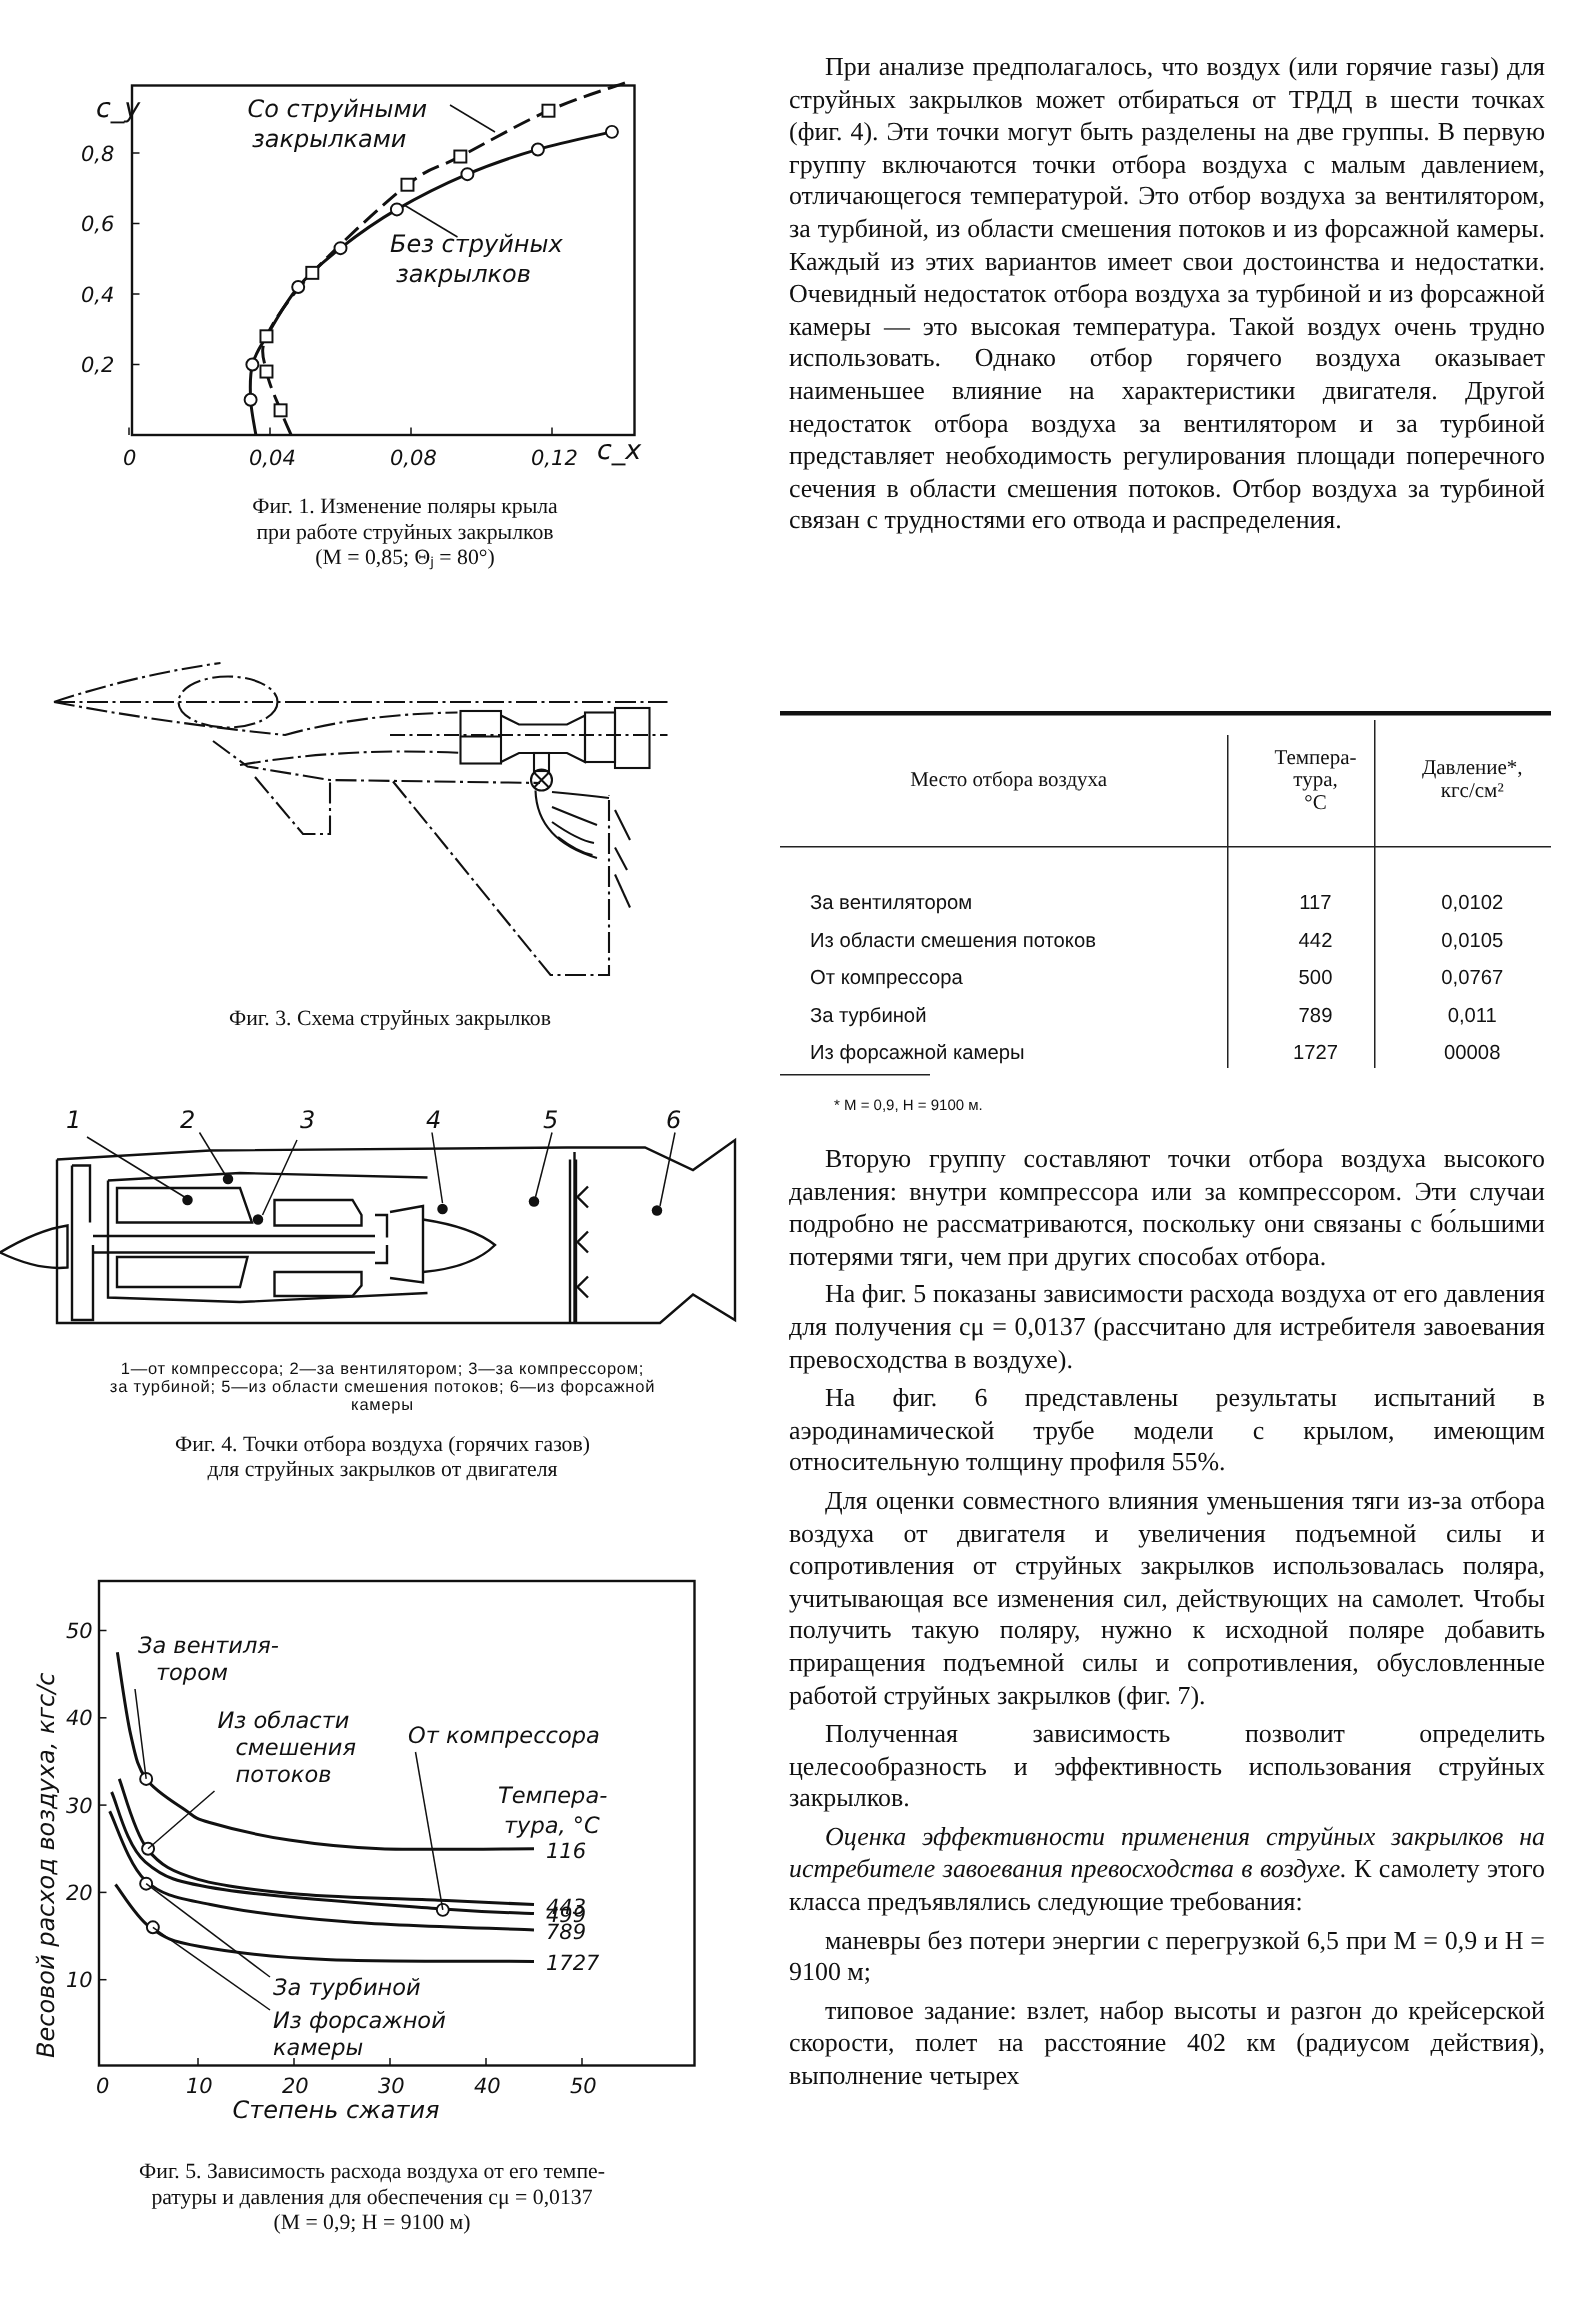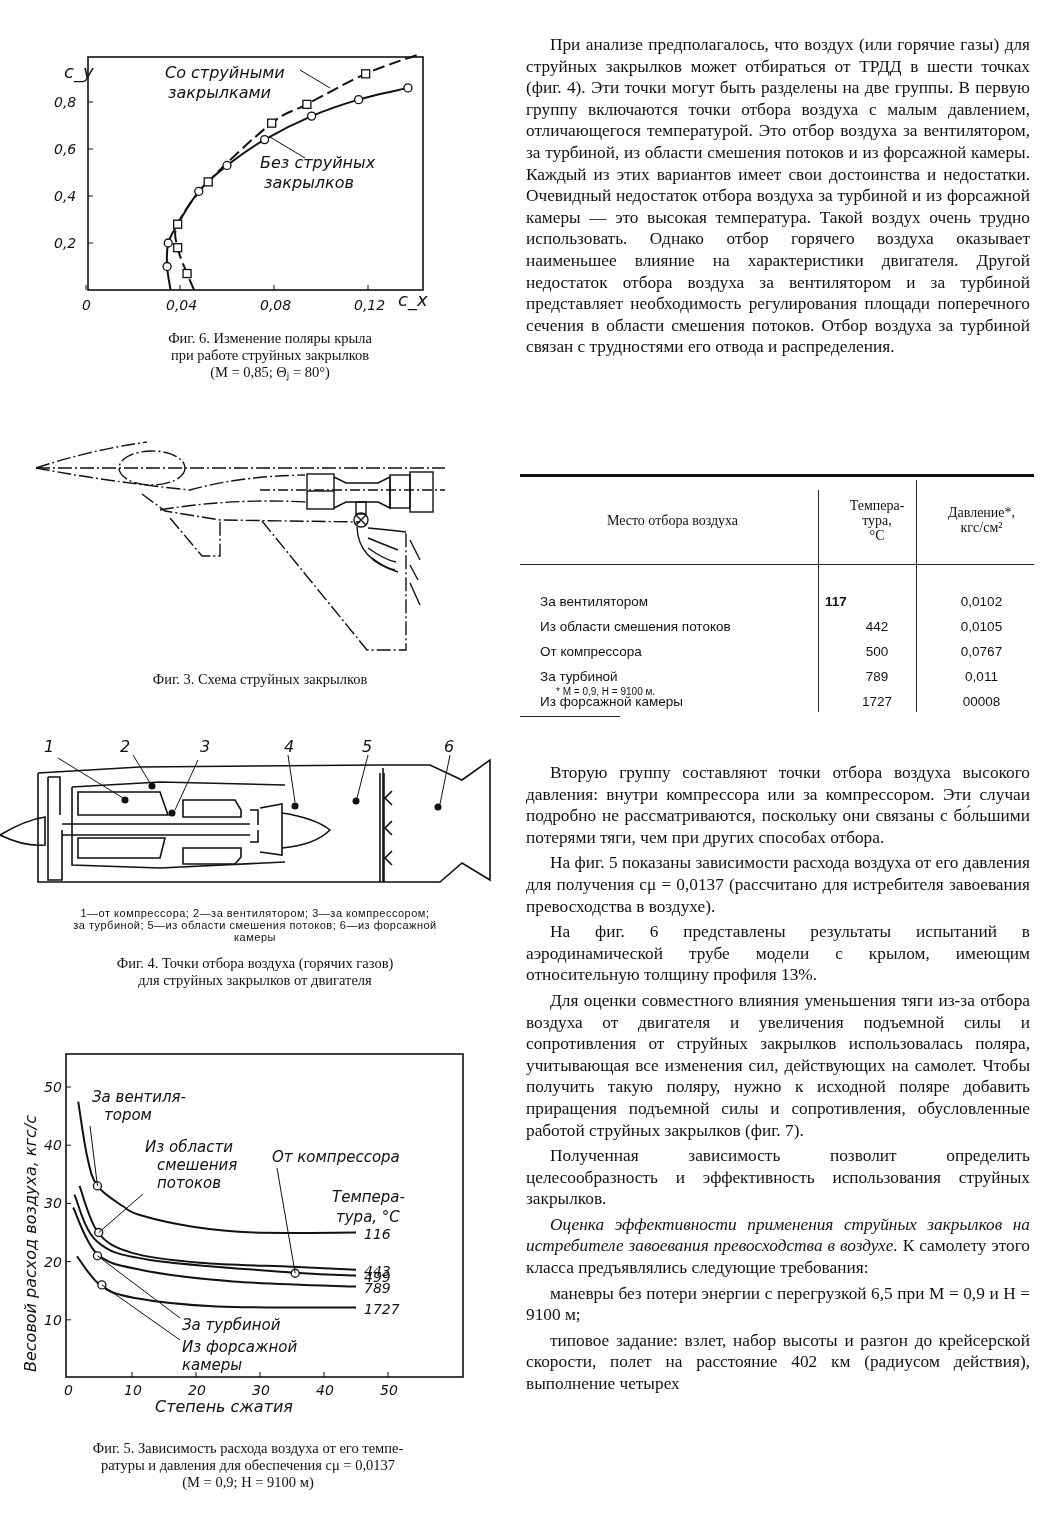--- a/index.html
+++ b/index.html
@@ -11,21 +11,21 @@
   .rcol{position:absolute;left:522px;width:512px;font-size:17.3px;line-height:21.6px;text-align:justify;}
   .rcol p{margin:4px;text-indent:24px;}
   .rcol em{font-style:italic;}
   table.t{position:absolute;left:520px;top:476px;width:514px;border-collapse:collapse;font-family:"Liberation Sans",sans-serif;font-size:13.5px;color:#111;}
   table.t th{font-weight:normal;font-family:"Liberation Serif",serif;font-size:14px;line-height:15px;padding:0;}
   table.t td{padding:0;height:25px;}
   .topline{position:absolute;left:520px;top:474px;width:514px;height:3px;background:#111;}
   .hdrline{position:absolute;left:520px;top:564px;width:514px;height:1px;background:#222;}
   .vline{position:absolute;width:1px;background:#222;}
   .fnline{position:absolute;left:520px;top:716px;width:100px;height:1px;background:#222;}
-  .fn{position:absolute;left:556px;top:686px;font-family:"Liberation Sans",sans-serif;font-size:10px;}
+  .fn{position:absolute;left:556px;top:732px;font-family:"Liberation Sans",sans-serif;font-size:10px;}
 </style>
 </head>
 <body>
 
 <svg class="abs" style="left:0;top:0" width="520" height="320" viewBox="0 0 520 320">
   <rect x="88" y="57" width="335" height="233" fill="none" stroke="#111" stroke-width="1.6"></rect>
   <g id="fig2-ticks">
       <line x1="86" y1="290" x2="86" y2="285" stroke="#111"></line>
       <text x="82" y="310" font-size="14">0</text>
       <line x1="180" y1="290" x2="180" y2="285" stroke="#111"></line>
@@ -65,21 +65,21 @@
   <text x="64" y="78" font-size="18">c_y</text>
   <text x="398" y="306" font-size="18">c_x</text>
   <text x="165" y="78" font-size="16">Со струйными</text>
   <text x="168" y="98" font-size="16">закрылками</text>
   <line x1="300" y1="70" x2="330" y2="88" stroke="#111" stroke-width="1"></line>
   <text x="260" y="168" font-size="16">Без струйных</text>
   <text x="264" y="188" font-size="16">закрылков</text>
   <line x1="270" y1="137" x2="305" y2="158" stroke="#111" stroke-width="1"></line>
 </svg>
 <div class="cap" style="left:60px;top:330px;width:420px;">
-  <div>Фиг. 6. Изменение поляры крыла</div>
+  <div>Фиг. 1. Изменение поляры крыла</div>
   <div>при работе струйных закрылков</div>
   <div>(M = 0,85;  Θⱼ = 80°)</div>
 </div>
 
 <svg class="abs" style="left:0;top:380" width="500" height="300" viewBox="0 0 500 300">
   <g fill="none" stroke="#111" stroke-width="1.4" stroke-dasharray="14,3,2,3">
     <path d="M36 88 Q90 70 147 62"></path>
     <path d="M36 88 Q110 102 190 110 Q240 96 305 95"></path>
     <line x1="36" y1="88" x2="445" y2="88"></line>
     <ellipse cx="152" cy="88" rx="33" ry="17"></ellipse>
@@ -253,21 +253,21 @@
     </tr>
   </thead>
   <tbody>
     <tr style="height:16px;">
         <td></td>
         <td></td>
         <td></td>
       </tr>
     <tr>
       <td style="padding-left:20px;">За вентилятором</td>
-      <td style="font-weight:bold;">117</td>
+      <td style="text-align:center;">117</td>
       <td style="text-align:center;">0,0102</td>
     </tr>
     <tr>
       <td style="padding-left:20px;">Из области смешения потоков</td>
       <td style="text-align:center;">442</td>
       <td style="text-align:center;">0,0105</td>
     </tr>
     <tr>
       <td style="padding-left:20px;">От компрессора</td>
       <td style="text-align:center;">500</td>
@@ -287,19 +287,19 @@
 </table>
 <div class="hdrline"></div>
 <div class="vline" style="left:818px;top:490px;height:222px;"></div>
 <div class="vline" style="left:916px;top:480px;height:232px;"></div>
 <div class="fnline"></div>
 <div class="fn">* M = 0,9, H = 9100 м.</div>
 
 <div class="rcol" style="top:758px;">
   <p>Вторую группу составляют точки отбора воздуха высокого давления: внутри компрессора или за компрессором. Эти случаи подробно не рассматриваются, поскольку они связаны с бо́льшими потерями тяги, чем при других способах отбора.</p>
   <p>На фиг. 5 показаны зависимости расхода воздуха от его давления для получения cμ = 0,0137 (рассчитано для истребителя завоевания превосходства в воздухе).</p>
-  <p>На фиг. 6 представлены результаты испытаний в аэродинамической трубе модели с крылом, имеющим относительную толщину профиля 13%.</p>
+  <p>На фиг. 6 представлены результаты испытаний в аэродинамической трубе модели с крылом, имеющим относительную толщину профиля 55%.</p>
   <p>Для оценки совместного влияния уменьшения тяги из-за отбора воздуха от двигателя и увеличения подъемной силы и сопротивления от струйных закрылков использовалась поляра, учитывающая все изменения сил, действующих на самолет. Чтобы получить такую поляру, нужно к исходной поляре добавить приращения подъемной силы и сопротивления, обусловленные работой струйных закрылков (фиг. 7).</p>
   <p>Полученная зависимость позволит определить целесообразность и эффективность использования струйных закрылков.</p>
   <p><em>Оценка эффективности применения струйных закрылков на истребителе завоевания превосходства в воздухе.</em><span> К самолету этого класса предъявлялись следующие требования:</span></p>
   <p>маневры без потери энергии с перегрузкой 6,5 при M = 0,9 и H = 9100 м;</p>
   <p>типовое задание: взлет, набор высоты и разгон до крейсерской скорости, полет на расстояние 402 км (радиусом действия), выполнение четырех</p>
 </div>
 
 </body></html>

